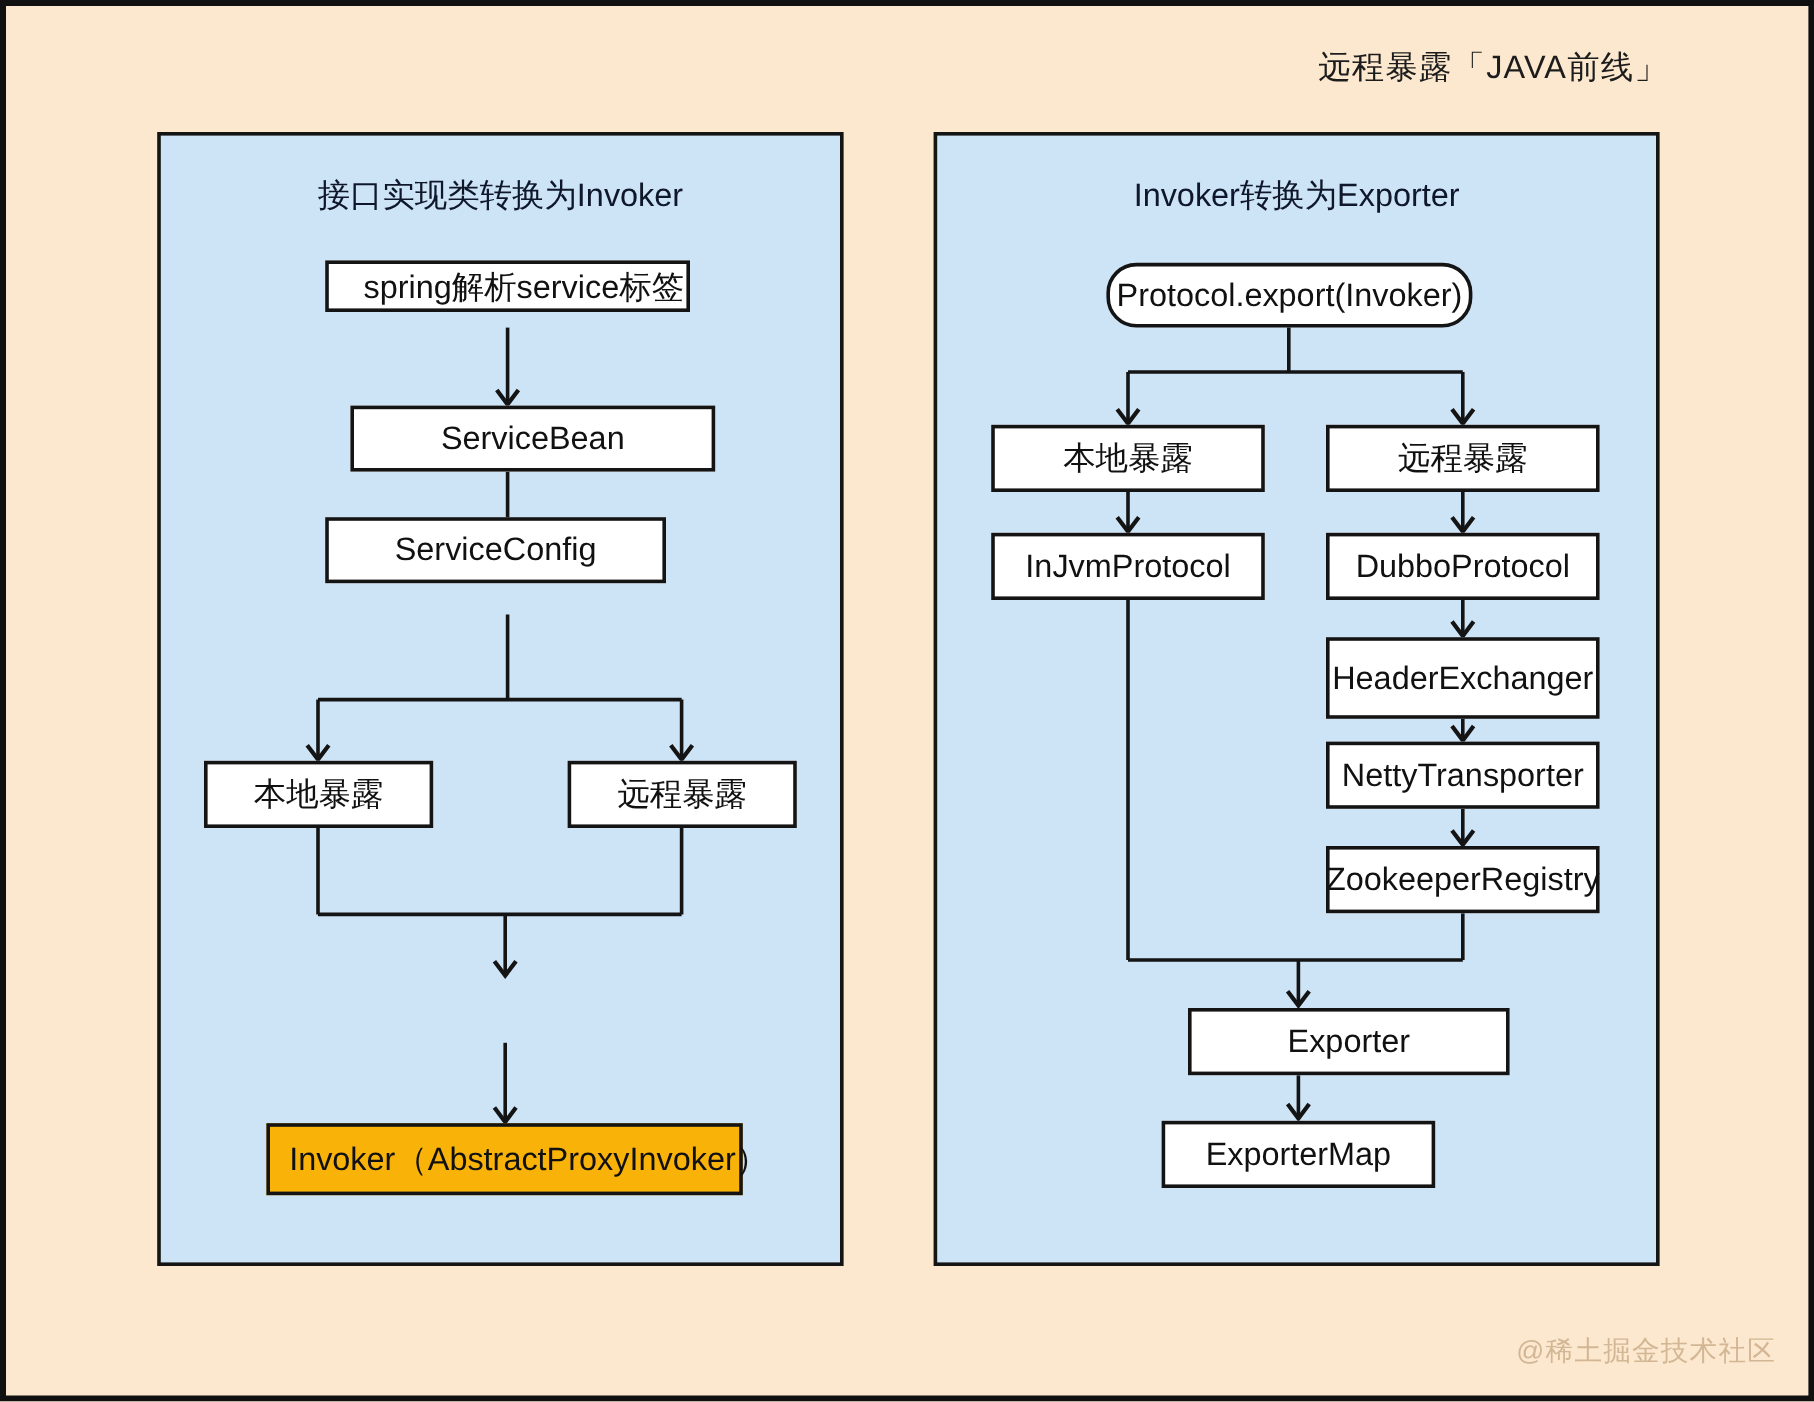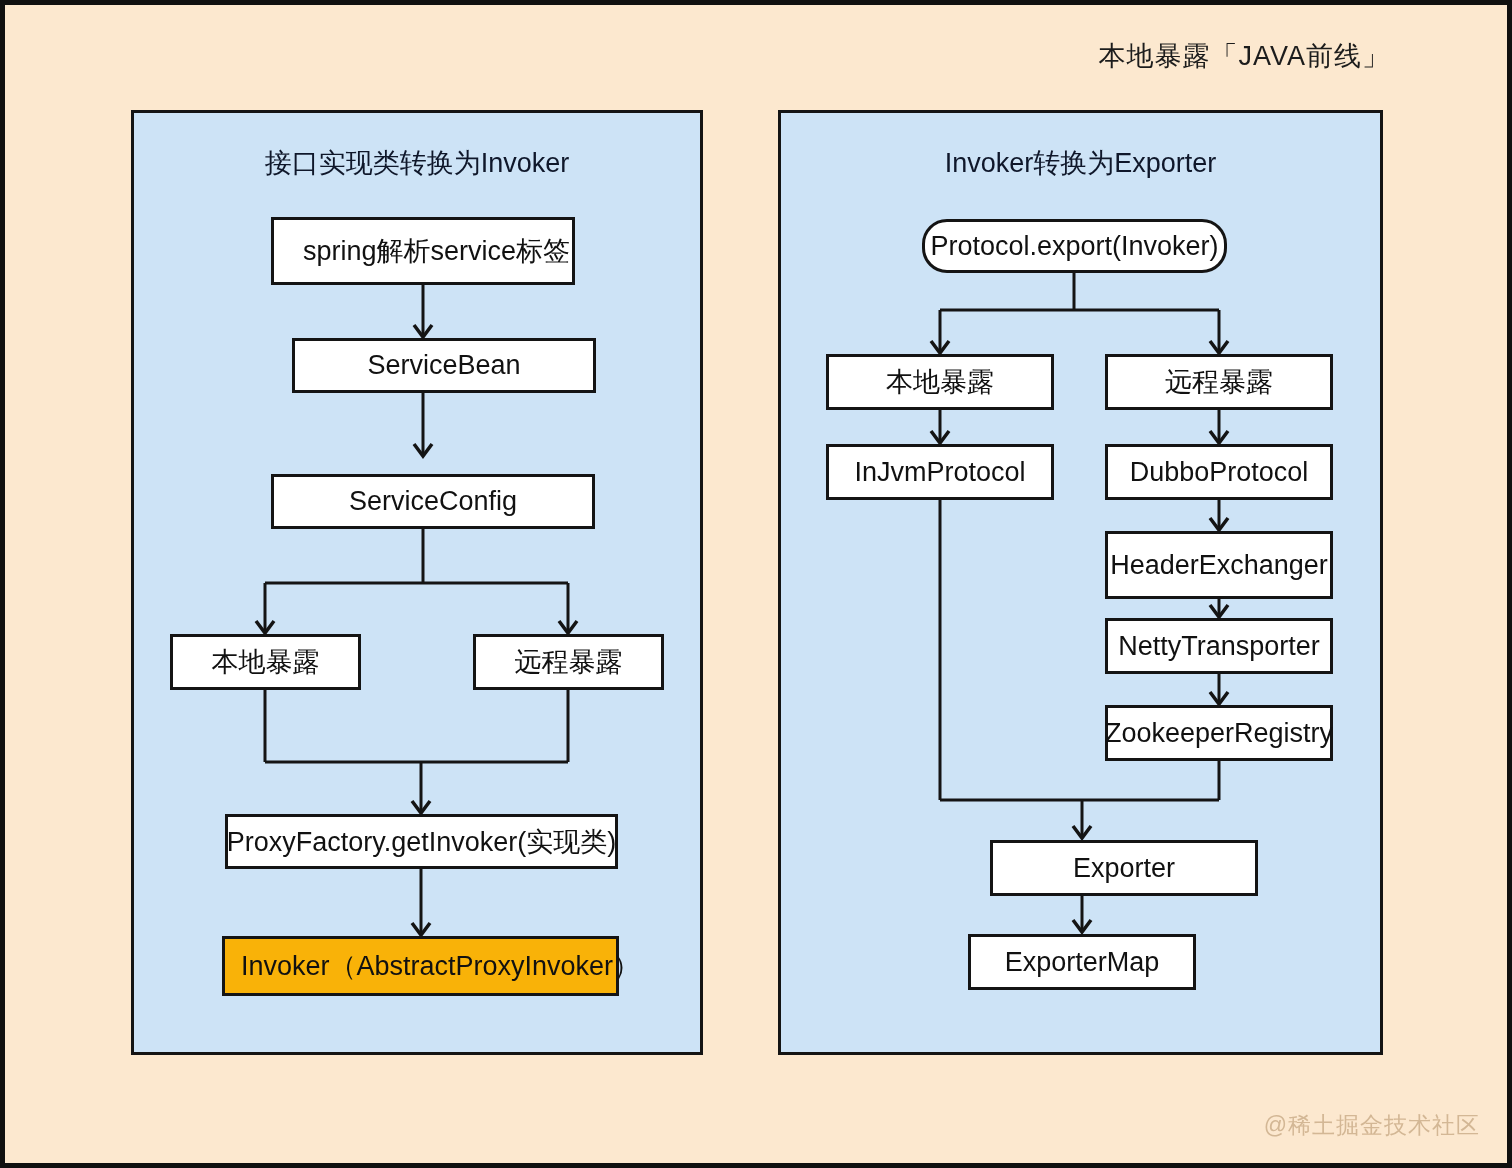--- a/index.html
+++ b/index.html
@@ -45,21 +45,21 @@
     white-space:nowrap;
     z-index:2;
   }
   .node.highlight{ background:#f9b208; }
 </style>
 </head>
 <body>
 
 <div class="screen">
 
-  <div class="header-label">本地暴露「JAVA前线」</div>
+  <div class="header-label">远程暴露「JAVA前线」</div>
 
   <div class="panel" style="left:131px; top:110px; width:572px; height:945px;"></div>
   <div class="panel" style="left:778px; top:110px; width:605px; height:945px;"></div>
 
   <div class="panel-title" style="left:131px; top:145px; width:572px;">接口实现类转换为Invoker</div>
   <div class="panel-title" style="left:778px; top:145px; width:605px;">Invoker转换为Exporter</div>
 
   <svg class="connectors" width="1512" height="1168" viewBox="0 0 1512 1168">
     <g stroke="#141414" stroke-width="3" fill="none">
 
@@ -90,26 +90,25 @@
       <path d="M931 431 L940 443 L949 431"></path>
       <path d="M1210 431 L1219 443 L1228 431"></path>
       <path d="M1210 518 L1219 530 L1228 518"></path>
       <path d="M1210 605 L1219 617 L1228 605"></path>
       <path d="M1210 692 L1219 704 L1228 692"></path>
       <path d="M1073 826 L1082 838 L1091 826"></path>
       <path d="M1073 920 L1082 932 L1091 920"></path>
     </g>
   </svg>
 
-  <div class="node" style="left:271px; top:217px; width:304px; height:68px;padding-left:27px;">spring解析service标签</div>
+  <div class="node" style="left:271px; top:217px; width:304px; height:43px;padding-left:27px;">spring解析service标签</div>
   <div class="node" style="left:271px; top:338px; width:304px; height:55px;margin-left:21px;">ServiceBean</div>
-  <div class="node" style="left:271px; top:474px; width:324px; height:55px;">ServiceConfig</div>
+  <div class="node" style="left:271px; top:431px; width:284px; height:55px;">ServiceConfig</div>
   <div class="node" style="left:170px; top:634px; width:191px; height:56px;">本地暴露</div>
   <div class="node" style="left:473px; top:634px; width:191px; height:56px;">远程暴露</div>
-  <div class="node" style="left:225px; top:814px; width:393px; height:55px;">ProxyFactory.getInvoker(实现类)</div>
   <div class="node highlight" style="left:222px; top:936px; width:397px; height:60px;padding-left:40px;">Invoker（AbstractProxyInvoker）</div>
 
   <div class="node" style="left:922px; top:219px; width:305px; height:54px;border-radius:25px;">Protocol.export(Invoker)</div>
   <div class="node" style="left:826px; top:354px; width:228px; height:56px;">本地暴露</div>
   <div class="node" style="left:1105px; top:354px; width:228px; height:56px;">远程暴露</div>
   <div class="node" style="left:826px; top:444px; width:228px; height:56px;">InJvmProtocol</div>
   <div class="node" style="left:1105px; top:444px; width:228px; height:56px;">DubboProtocol</div>
   <div class="node" style="left:1105px; top:531px; width:228px; height:68px;">HeaderExchanger</div>
   <div class="node" style="left:1105px; top:618px; width:228px; height:56px;">NettyTransporter</div>
   <div class="node" style="left:1105px; top:705px; width:228px; height:56px;">ZookeeperRegistry</div>

